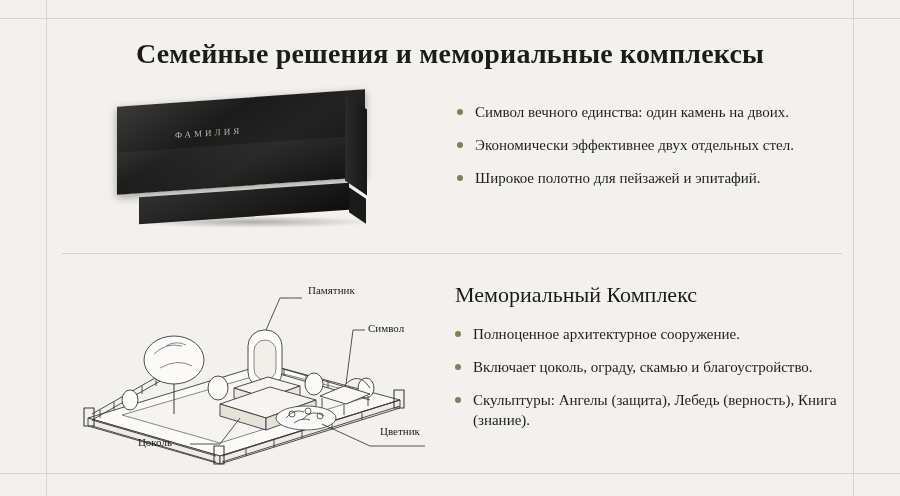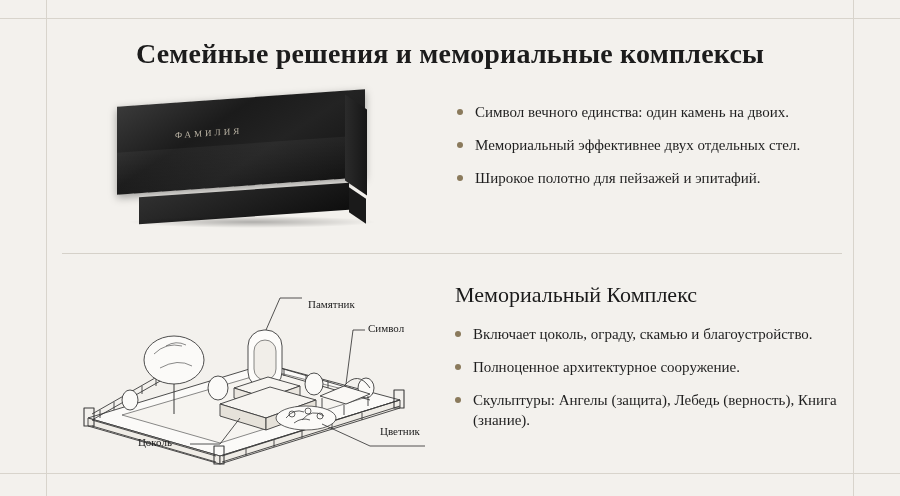--- a/index.html
+++ b/index.html
@@ -200,21 +200,21 @@
     </div>
 
     <div class="txt">
       <ul class="bullets">
         <li>
           <span class="dot"></span>
           <span>Символ вечного единства: один камень на двоих.</span>
         </li>
         <li>
           <span class="dot"></span>
-          <span>Мемориальный эффективнее двух отдельных стел.</span>
+          <span>Экономически эффективнее двух отдельных стел.</span>
         </li>
         <li>
           <span class="dot"></span>
           <span>Широкое полотно для пейзажей и эпитафий.</span>
         </li>
       </ul>
     </div>
   </div>
 
   <div class="block block-2">
@@ -287,36 +287,36 @@
         </g>
 
         <g stroke="#2a2a2a" stroke-width="0.8" fill="none">
           <path d="M232,30 L210,30 L196,62"></path>
           <path d="M295,62 L283,62 L276,116"></path>
           <path d="M120,176 L150,176 L170,150"></path>
           <path d="M355,178 L300,178 L252,156"></path>
         </g>
       </svg>
 
-      <div class="callout-label" style="left:238px; top:30px;">Памятник</div>
+      <div class="callout-label" style="left:238px; top:16px;">Памятник</div>
       <div class="callout-label" style="left:298px; top:54px;">Символ</div>
       <div class="callout-label" style="left:68px; top:168px;">Цоколь</div>
       <div class="callout-label" style="left:310px; top:157px;">Цветник</div>
     </div>
 
     <div class="txt">
       <h2 class="sec-title">Мемориальный Комплекс</h2>
       <ul class="bullets">
         <li>
           <span class="dot"></span>
+          <span>Полноценное архитектурное сооружение.</span>
+        </li>
+        <li>
+          <span class="dot"></span>
           <span>Включает цоколь, ограду, скамью и благоустройство.</span>
-        </li>
-        <li>
-          <span class="dot"></span>
-          <span>Полноценное архитектурное сооружение.</span>
         </li>
         <li>
           <span class="dot"></span>
           <span>Скульптуры: Ангелы (защита), Лебедь (верность), Книга (знание).</span>
         </li>
       </ul>
     </div>
   </div>
 
 </div>

